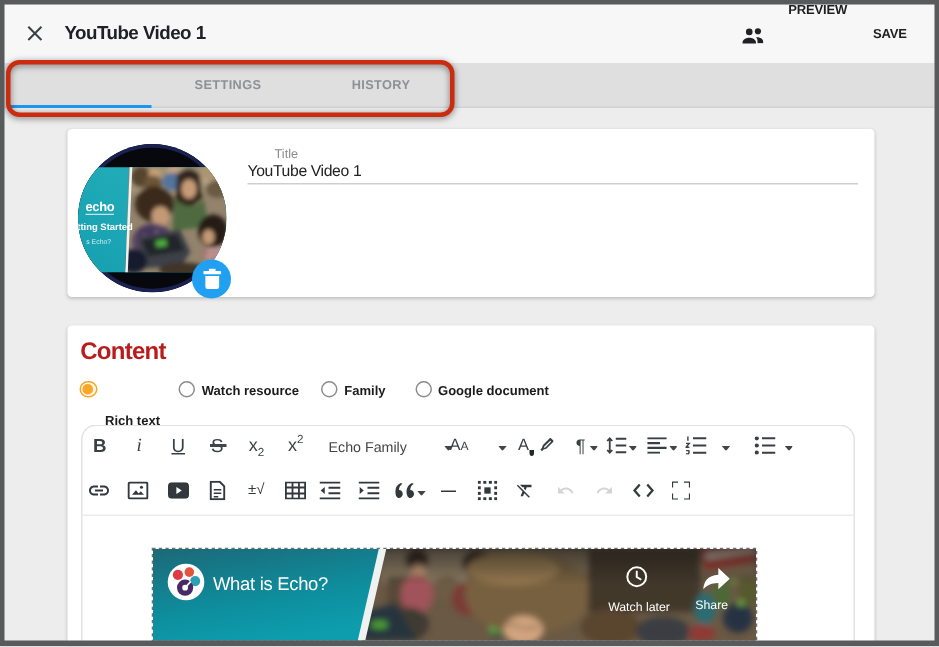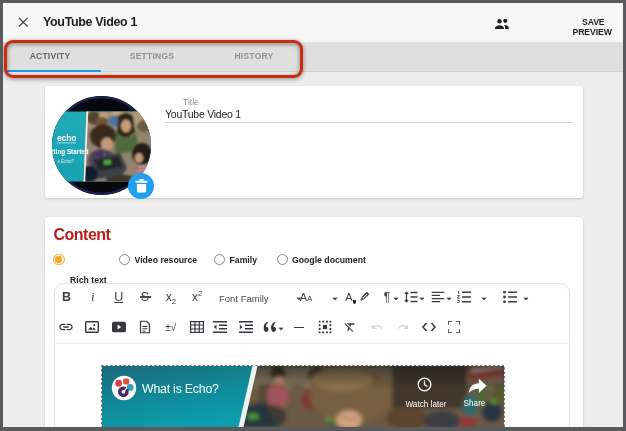--- a/index.html
+++ b/index.html
@@ -39,38 +39,37 @@
   #video{left:79px;top:366px;width:402px;height:61px;margin-left:23px;}
   
   #frame{left:0;top:0;width:626px;height:431px;border:3px solid #595a5c;border-bottom-width:4.5px;
          border-top-width:3px;box-sizing:border-box;pointer-events:none;}
 </style>
 </head>
 <body>
 <div id="page">
   <div class="abs" id="topbar"></div>
   <div class="abs" id="tabbar">
-    <div class="tab" style="left:-3px;color:#63676a;">ACTIVITY</div>
     <div class="tab" style="left:201px;">HISTORY</div>
     <div class="tab" style="left:99px;">SETTINGS</div>
   </div>
   <div class="abs" id="underline"></div>
   <div class="abs" id="redbox"></div>
 
   <svg class="abs" style="left:18px;top:17px" width="10.5" height="10.5" viewBox="0 0 12 12">
     <path d="M1 1 L11 11 M11 1 L1 11" stroke="#3c4043" stroke-width="1.55"></path>
   </svg>
   <div class="abs" style="left:43px;top:15px;font-size:12.5px;font-weight:bold;letter-spacing:-0.35px;color:#202124;">YouTube Video 1</div>
   <svg class="abs" style="left:493.5px;top:16.5px" width="16.5" height="12.5" viewBox="0 0 24 18.2">
     <circle cx="8" cy="6.2" r="3.2" fill="#202124"></circle>
     <circle cx="16.4" cy="5.6" r="3.0" fill="#202124"></circle>
     <path d="M1.5 16.5 c0-3.4 4.4-4.6 6.5-4.6 s6.5 1.2 6.5 4.6 v1.5 h-13z" fill="#202124"></path>
     <path d="M15.5 11.5 c2.8 0.1 6 1.4 6 4.2 v1.6 h-5.5 v-2.5 c0-1.5-0.6-2.5-1.5-3.2z" fill="#202124"></path>
   </svg>
-  <div class="abs" style="left:525.5px;top:27px;font-size:8.7px;font-weight:bold;letter-spacing:-0.12px;color:#1f1f1f;margin-left:47px;">PREVIEW</div>
+  <div class="abs" style="left:525.5px;top:1px;font-size:8.7px;font-weight:bold;letter-spacing:-0.12px;color:#1f1f1f;">PREVIEW</div>
   <div class="abs" style="left:582px;top:17.3px;font-size:8.7px;font-weight:bold;letter-spacing:-0.12px;color:#1f1f1f;">SAVE</div>
 
   <div class="abs card" id="card1"></div>
 
   <div class="abs" id="thumbwrap">
     <svg width="99" height="99" viewBox="0 0 99 99">
       <defs>
         <filter id="b1" x="-30%" y="-30%" width="160%" height="160%">
             <feGaussianBlur stdDeviation="1.3"></feGaussianBlur>
           </filter>
@@ -132,37 +131,37 @@
   </svg>
   <div class="abs" id="titlelabel">Title</div>
   <div class="abs" id="titletext">YouTube Video 1</div>
   <div class="abs" id="titleline"></div>
 
   <div class="abs card" id="card2"></div>
   <div class="abs" id="contenth">Content</div>
   <div class="abs radio sel" style="left:53px;top:253.5px;"></div>
   <div class="rlabel" style="left:70px;margin-top:20px;">Rich text</div>
   <div class="abs radio" style="left:118.5px;top:253.5px;"></div>
-  <div class="rlabel" style="left:134.5px;">Video resource</div>
+  <div class="rlabel" style="left:134.5px;">Watch resource</div>
   <div class="abs radio" style="left:213.5px;top:253.5px;"></div>
   <div class="rlabel" style="left:229.5px;">Family</div>
   <div class="abs radio" style="left:276.5px;top:253.5px;"></div>
   <div class="rlabel" style="left:292px;">Google document</div>
 
   <div class="abs" id="editor"></div>
   <div class="abs" id="tbdivider"></div>
 
   <div class="tb" style="left:66.6px;top:297px;font-weight:bold;font-size:12.5px;">B</div>
   <div class="tb" style="left:92.7px;top:297px;font-style:italic;font-size:12.5px;font-family:'Liberation Serif',serif;">i</div>
   <div class="tb" style="left:118.8px;top:297px;font-size:12.5px;text-decoration:underline;">U</div>
   <div class="tb" style="left:144.9px;top:297px;font-size:12.5px;">S</div>
   <div class="abs" style="left:139.5px;top:296.3px;width:11px;height:1.3px;background:#41464b;"></div>
   <div class="tb" style="left:171px;top:297.5px;font-size:12px;">x<sub style="font-size:7.8px;">2</sub></div>
   <div class="tb" style="left:197.1px;top:296px;font-size:12px;">x<sup style="font-size:7.8px;">2</sup></div>
-  <div class="abs" style="left:219px;top:292.5px;font-size:9.5px;color:#454545;">Font Family</div>
+  <div class="abs" style="left:219px;top:292.5px;font-size:9.5px;color:#454545;">Echo Family</div>
   <svg class="tb" style="left:299px;top:299px" width="5.6" height="3.4" viewBox="0 0 7 4">
       <path d="M0 0h7L3.5 4z" fill="#444"></path>
     </svg>
   <div class="tb" style="left:306px;top:297px;font-size:11px;font-weight:500;">A<span style="font-size:8px;">A</span></div>
   <svg class="tb" style="left:335px;top:299px" width="5.6" height="3.4" viewBox="0 0 7 4">
       <path d="M0 0h7L3.5 4z" fill="#444"></path>
     </svg>
   <div class="tb" style="left:349px;top:296.5px;font-size:11px;">A</div>
   <div class="abs" style="left:352.5px;top:299.5px;width:3.4px;height:4.5px;background:#23272b;border-radius:0 0 50% 50%;"></div>
   <svg class="tb" style="left:364px;top:297px" width="14" height="13" viewBox="0 0 24 24">

